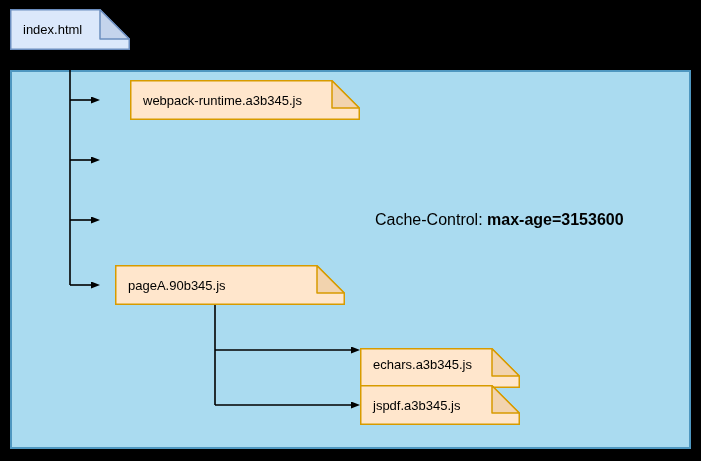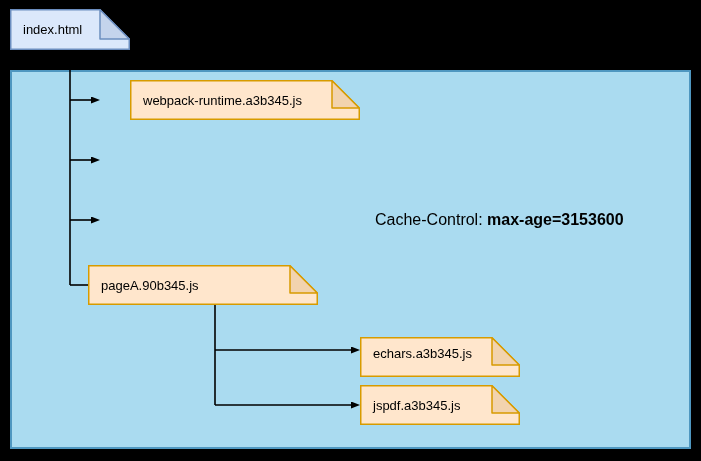--- a/index.html
+++ b/index.html
@@ -115,29 +115,29 @@
   <div class="note js-note" style="left:100px; top:80px; width:230px; height:40px;margin-left:30px;">
     <svg width="230" height="40" viewBox="0 0 230 40">
       <path class="body" d="M0.75,0.75 L202,0.75 L229.25,28 L229.25,39.25 L0.75,39.25 Z"></path>
       <path class="fold" d="M202,0.75 L202,28 L229.25,28 Z"></path>
     </svg>
     <span class="note-label">webpack-runtime.a3b345.js</span>
   </div>
 
 
 
-  <div class="note js-note" style="left:88px; top:265px; width:230px; height:40px;">
+  <div class="note js-note" style="left:115px; top:265px; width:230px; height:40px;">
     <svg width="230" height="40" viewBox="0 0 230 40">
       <path class="body" d="M0.75,0.75 L202,0.75 L229.25,28 L229.25,39.25 L0.75,39.25 Z"></path>
       <path class="fold" d="M202,0.75 L202,28 L229.25,28 Z"></path>
     </svg>
     <span class="note-label">pageA.90b345.js</span>
   </div>
 
-  <div class="note js-note" style="left:360px; top:337px; width:160px; height:32px;">
+  <div class="note js-note" style="left:360px; top:348px; width:160px; height:32px;">
     <svg width="160" height="40" viewBox="0 0 160 40">
       <path class="body" d="M0.75,0.75 L132,0.75 L159.25,28 L159.25,39.25 L0.75,39.25 Z"></path>
       <path class="fold" d="M132,0.75 L132,28 L159.25,28 Z"></path>
     </svg>
     <span class="note-label">echars.a3b345.js</span>
   </div>
 
   <div class="note js-note" style="left:360px; top:385px; width:160px; height:40px;">
     <svg width="160" height="40" viewBox="0 0 160 40">
       <path class="body" d="M0.75,0.75 L132,0.75 L159.25,28 L159.25,39.25 L0.75,39.25 Z"></path>

